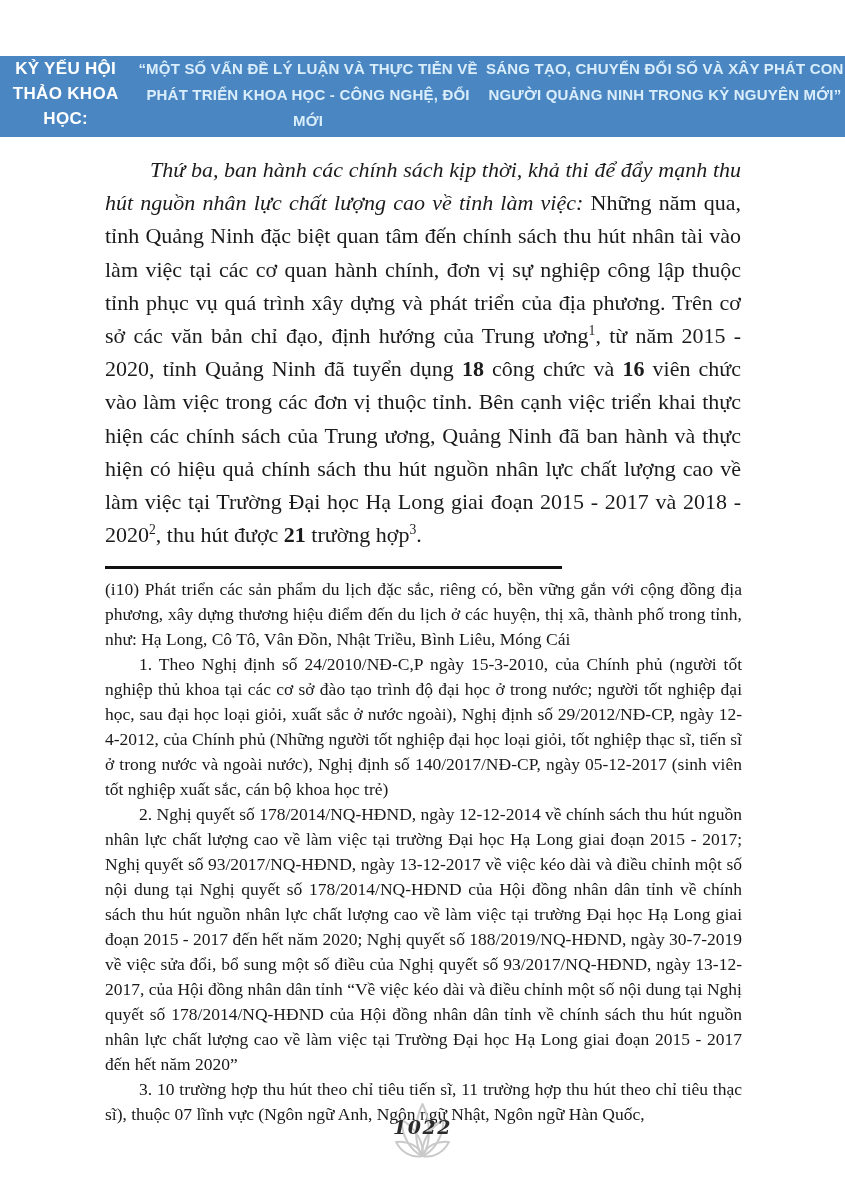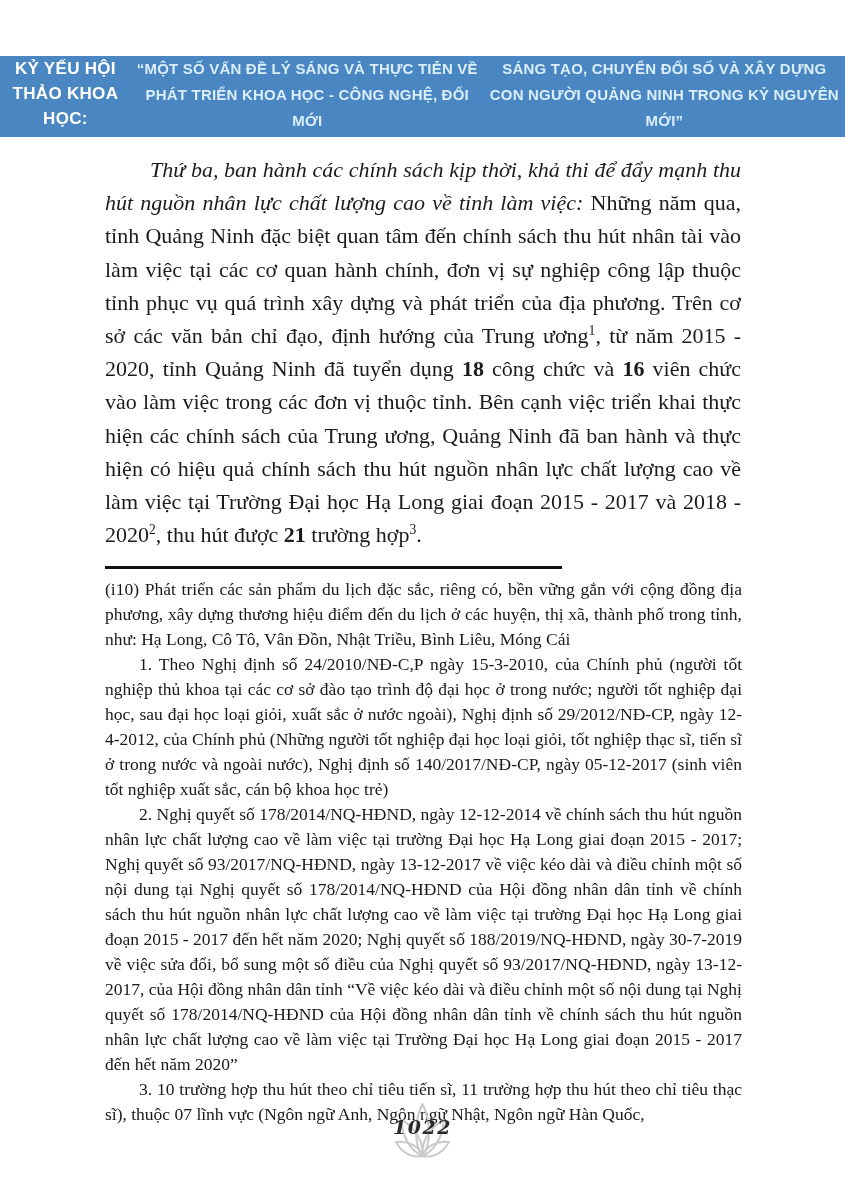--- a/index.html
+++ b/index.html
@@ -53,22 +53,22 @@
     font-size:19px;letter-spacing:1.5px;color:#2b2b2b;
   }
 </style>
 </head>
 <body>
 
 <div class="page">
 
   <div class="header-bar">
     <div class="header-title">KỶ YẾU HỘI THẢO KHOA HỌC:</div>
-    <div class="header-quote">“MỘT SỐ VẤN ĐỀ LÝ SÁNG VÀ THỰC TIỄN VỀ PHÁT TRIỂN KHOA HỌC - CÔNG NGHỆ, ĐỔI MỚI</div>
-    <div class="header-quote">SÁNG TẠO, CHUYỂN ĐỔI SỐ VÀ XÂY DỰNG CON NGƯỜI QUẢNG NINH TRONG KỶ NGUYÊN MỚI”</div>
+    <div class="header-quote">“MỘT SỐ VẤN ĐỀ LÝ LUẬN VÀ THỰC TIỄN VỀ PHÁT TRIỂN KHOA HỌC - CÔNG NGHỆ, ĐỔI MỚI</div>
+    <div class="header-quote">SÁNG TẠO, CHUYỂN ĐỔI SỐ VÀ XÂY PHÁT CON NGƯỜI QUẢNG NINH TRONG KỶ NGUYÊN MỚI”</div>
   </div>
 
   <div class="body-text">
     <p><span class="it">Thứ ba, ban hành các chính sách kịp thời, khả thi để đẩy mạnh thu hút nguồn nhân lực chất lượng cao về tỉnh làm việc: </span><span>Những năm qua, tỉnh Quảng Ninh đặc biệt quan tâm đến chính sách thu hút nhân tài vào làm việc tại các cơ quan hành chính, đơn vị sự nghiệp công lập thuộc tỉnh phục vụ quá trình xây dựng và phát triển của địa phương. Trên cơ sở các văn bản chỉ đạo, định hướng của Trung ương</span><sup class="fn-ref">1</sup><span>, từ năm 2015 - 2020, tỉnh Quảng Ninh đã tuyển dụng </span><span class="bd">18</span><span> công chức và </span><span class="bd">16</span><span> viên chức vào làm việc trong các đơn vị thuộc tỉnh. Bên cạnh việc triển khai thực hiện các chính sách của Trung ương, Quảng Ninh đã ban hành và thực hiện có hiệu quả chính sách thu hút nguồn nhân lực chất lượng cao về làm việc tại Trường Đại học Hạ Long giai đoạn 2015 - 2017 và 2018 - 2020</span><sup class="fn-ref">2</sup><span>, thu hút được </span><span class="bd">21</span><span> trường hợp</span><sup class="fn-ref">3</sup><span>.</span></p>
   </div>
 
   <div class="fn-divider"></div>
 
   <div class="footnotes">
     <p>(i10) Phát triển các sản phẩm du lịch đặc sắc, riêng có, bền vững gắn với cộng đồng địa phương, xây dựng thương hiệu điểm đến du lịch ở các huyện, thị xã, thành phố trong tỉnh, như: Hạ Long, Cô Tô, Vân Đồn, Nhật Triều, Bình Liêu, Móng Cái</p>

